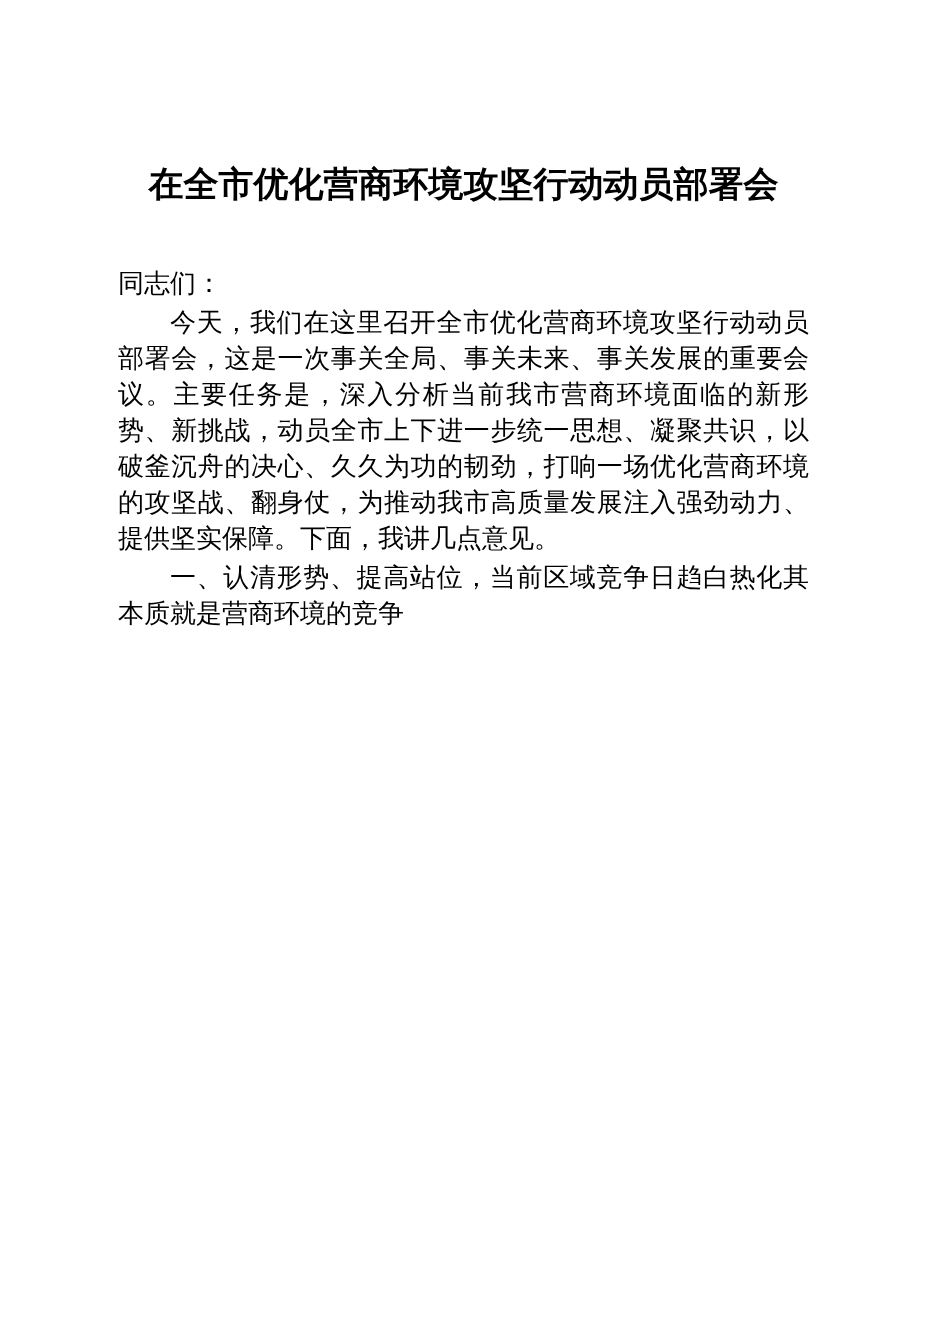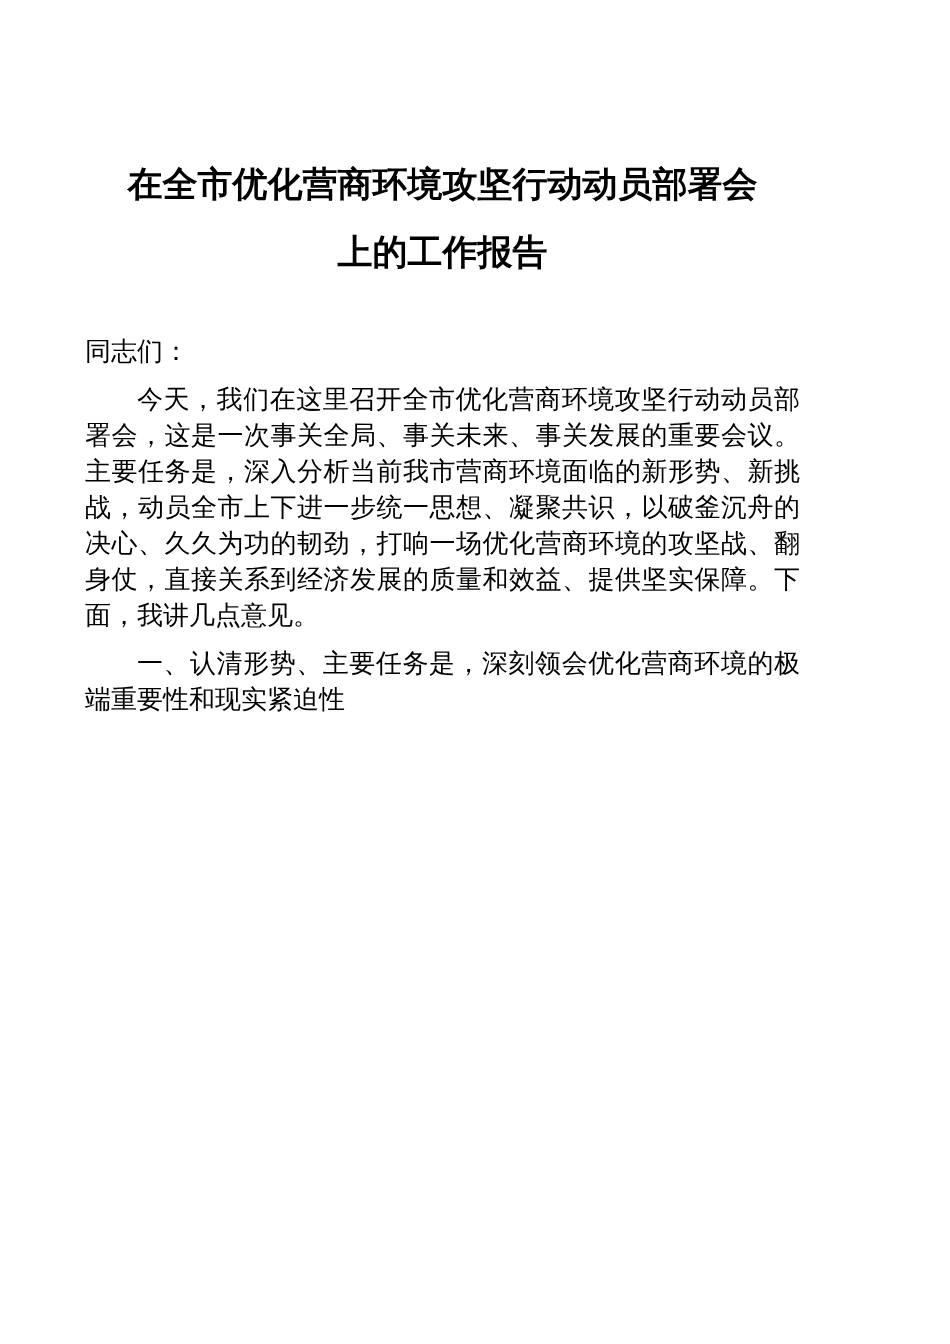--- a/index.html
+++ b/index.html
@@ -11,42 +11,42 @@
     width: 950px;
     height: 1344px;
     overflow: hidden;
     font-family: "Liberation Serif", "DejaVu Serif", serif;
     color: #000000;
   }
   .page {
     box-sizing: border-box;
     width: 950px;
     height: 1344px;
-    padding: 150px 138px 60px 73px;
+    padding: 150px 138px 60px 115px;
     background: #ffffff;
     overflow: hidden;
   }
   .doc-title {
     font-family: "Liberation Sans", "DejaVu Sans", sans-serif;
     font-weight: 700;
     font-size: 35px;
     line-height: 68px;
     text-align: center;
     color: #000000;
     margin: 0 0 48px 0;
   }
   .doc-title .title-line {
     display: block;
   }
   .body-text {
     font-size: 26px;
     line-height: 36px;
   }
   .body-text p {
-    margin: 12px;
+    margin: 3px;
     text-align: justify;
     text-justify: inter-ideograph;
     word-break: break-all;
   }
   .body-text p.indent {
     text-indent: 2em;
   }
   .salutation {
     text-indent: 0;
   }
@@ -54,28 +54,27 @@
     text-indent: 2em;
   }
 </style>
 </head>
 <body>
 
 <div class="page">
 
   <h1 class="doc-title">
     <span class="title-line">在全市优化营商环境攻坚行动动员部署会</span>
-    <span class="title-line">上的工作报告</span>
   </h1>
 
   <div class="body-text">
 
     <p class="salutation">同志们：</p>
 
-    <p class="indent">今天，我们在这里召开全市优化营商环境攻坚行动动员部署会，这是一次事关全局、事关未来、事关发展的重要会议。主要任务是，深入分析当前我市营商环境面临的新形势、新挑战，动员全市上下进一步统一思想、凝聚共识，以破釜沉舟的决心、久久为功的韧劲，打响一场优化营商环境的攻坚战、翻身仗，直接关系到经济发展的质量和效益、提供坚实保障。下面，我讲几点意见。</p>
+    <p class="indent">今天，我们在这里召开全市优化营商环境攻坚行动动员部署会，这是一次事关全局、事关未来、事关发展的重要会议。主要任务是，深入分析当前我市营商环境面临的新形势、新挑战，动员全市上下进一步统一思想、凝聚共识，以破釜沉舟的决心、久久为功的韧劲，打响一场优化营商环境的攻坚战、翻身仗，为推动我市高质量发展注入强劲动力、提供坚实保障。下面，我讲几点意见。</p>
 
-    <p class="section-heading">一、认清形势、主要任务是，深刻领会优化营商环境的极端重要性和现实紧迫性</p>
+    <p class="section-heading">一、认清形势、提高站位，当前区域竞争日趋白热化其本质就是营商环境的竞争</p>
 
 
 
   </div>
 
 </div>
 
 </body></html>

